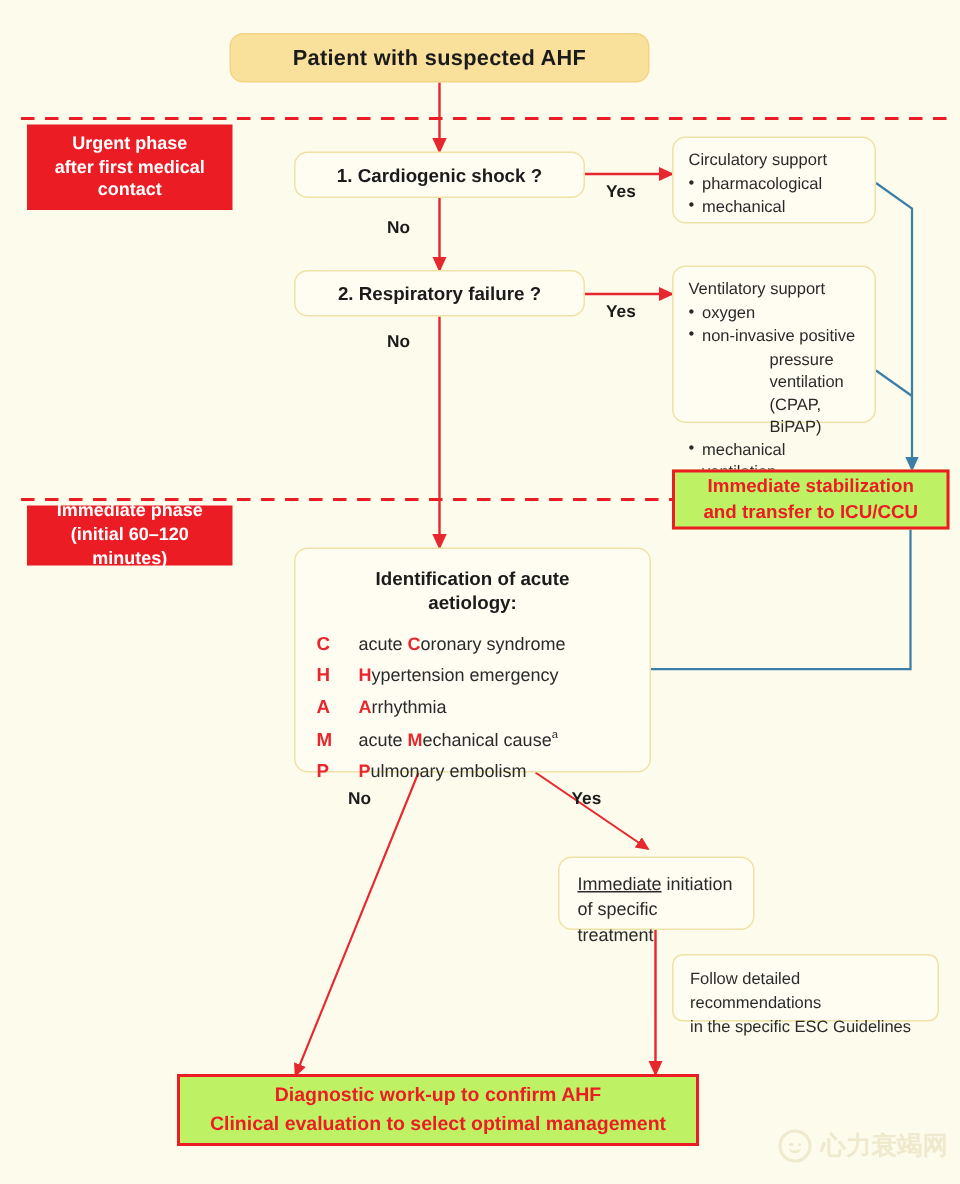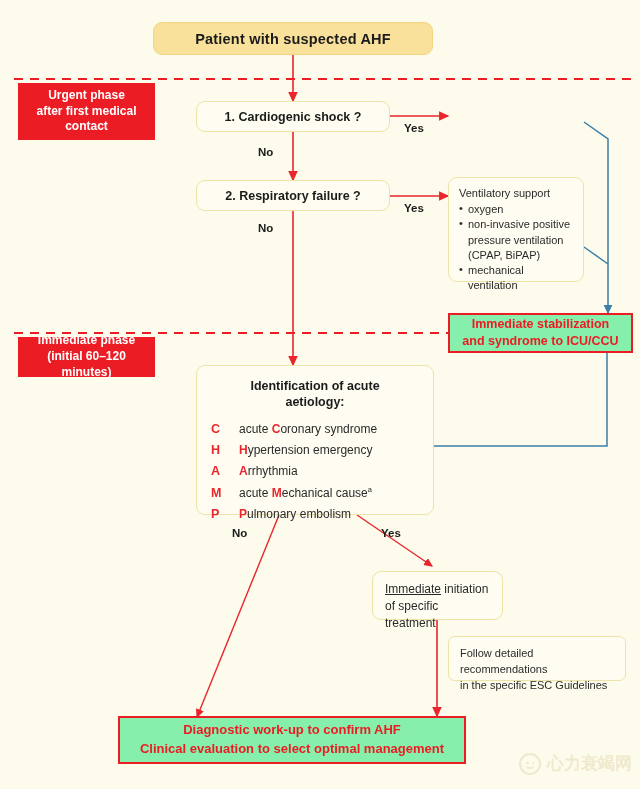--- a/index.html
+++ b/index.html
@@ -37,34 +37,34 @@
     background:#fffdf2;
     border:1.5px solid #efe2a6;
     border-radius:9px;
     padding:8px 10px;
     font-size:11px;color:#2a2a2a;line-height:1.38;
   }
   .info .hd{margin-bottom:1px;}
   .info ul{margin:0;padding:0;list-style:none;}
   .info li{position:relative;padding-left:9px;}
   .info li:before{content:"\2022";position:absolute;left:0;top:-1px;}
-  .info li .cont{display:block;padding-left:0;}
+  .info li .cont{display:block;padding-left:0;margin-left:45px;}
 
   
   .phase{
     background:#ec1c24;
     color:#ffffff;
     display:flex;align-items:center;justify-content:center;
     text-align:center;
     font-weight:bold;font-size:12px;line-height:1.32;
     padding:4px 6px;box-sizing:border-box;
   }
   
   .redbox{
-    background:#86efac;
+    background:#bef264;
     border:2px solid #ec1c24;
     display:flex;align-items:center;justify-content:center;
     text-align:center;
     color:#ec1c24;font-weight:bold;
   }
   .redbox.stab{font-size:12.5px;line-height:1.35;}
   .redbox.bottom{font-size:13px;line-height:1.45;}
 
   
   .aetio{
@@ -177,20 +177,27 @@
     </div>
   </div>
 
   <div class="node decision" style="left:196px;top:101px;width:194px;height:31px;">
     <span>1. Cardiogenic shock ?</span>
   </div>
 
   <div class="edge-label" style="left:404px;top:122px;">Yes</div>
   <div class="edge-label" style="left:258px;top:146px;">No</div>
 
+  <div class="node info" style="left:448px;top:91px;width:136px;height:58px;">
+    <div class="hd">Circulatory support</div>
+    <ul>
+      <li>pharmacological</li>
+      <li>mechanical</li>
+    </ul>
+  </div>
 
   <div class="node decision" style="left:196px;top:180px;width:194px;height:31px;">
     <span>2. Respiratory failure ?</span>
   </div>
 
   <div class="edge-label" style="left:404px;top:202px;">Yes</div>
   <div class="edge-label" style="left:258px;top:222px;">No</div>
 
   <div class="node info" style="left:448px;top:177px;width:136px;height:105px;">
     <div class="hd">Ventilatory support</div>
@@ -201,21 +208,21 @@
         <span class="cont">pressure ventilation</span>
         <span class="cont">(CPAP, BiPAP)</span>
       </li>
       <li>mechanical ventilation</li>
     </ul>
   </div>
 
   <div class="node redbox stab" style="left:448px;top:313px;width:185px;height:40px;">
     <div>
       <div>Immediate stabilization</div>
-      <div>and syndrome to ICU/CCU</div>
+      <div>and transfer to ICU/CCU</div>
     </div>
   </div>
 
   <div class="node phase" style="left:18px;top:337px;width:137px;height:40px;">
     <div>
       <div>Immediate phase</div>
       <div>(initial 60–120 minutes)</div>
     </div>
   </div>
 

